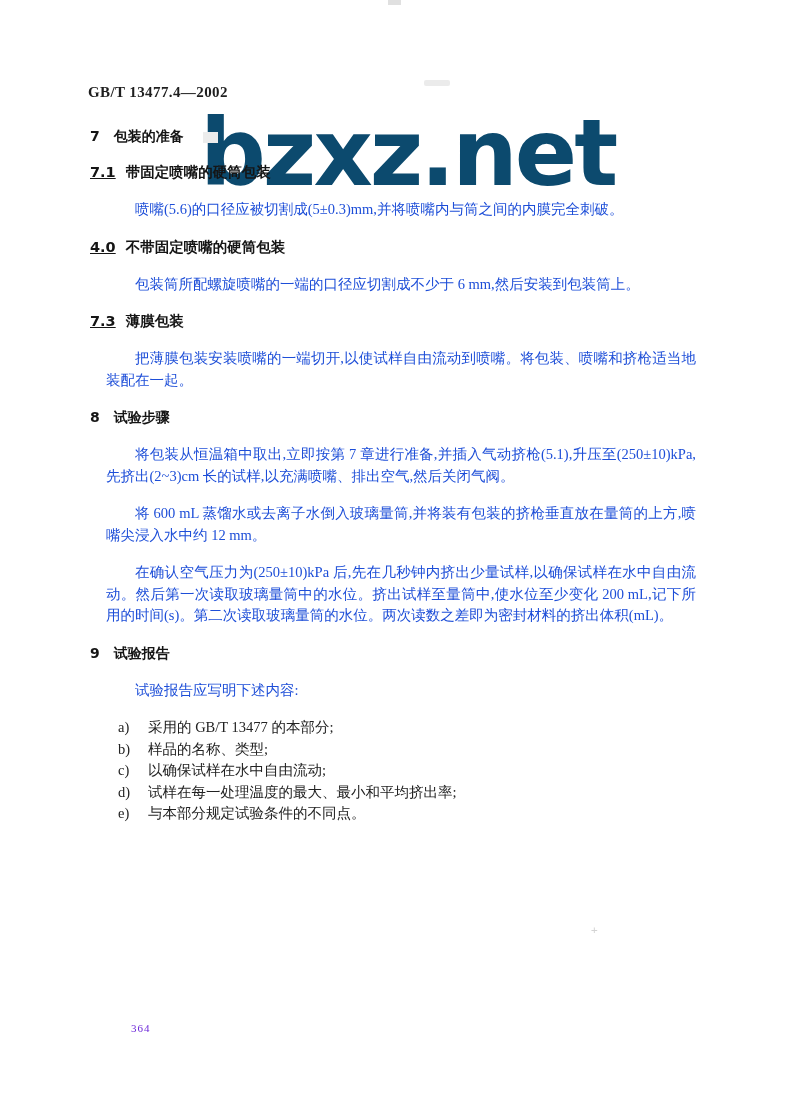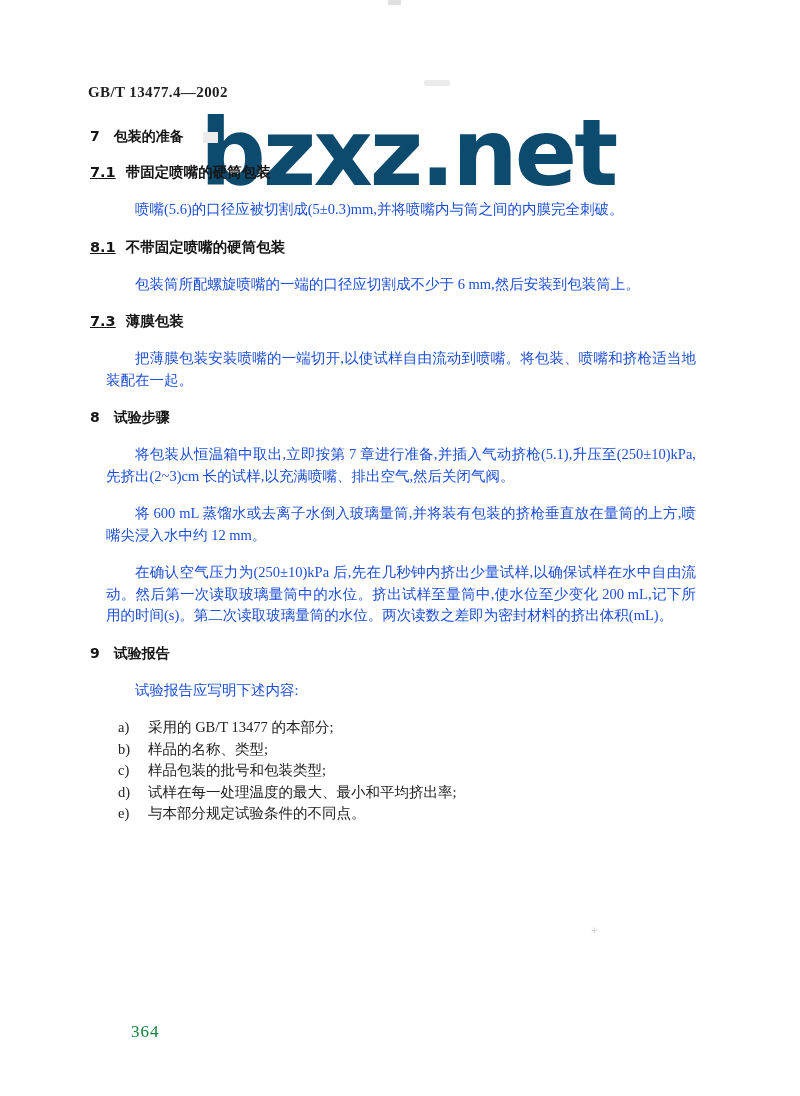--- a/index.html
+++ b/index.html
@@ -68,23 +68,23 @@
     display:flex;
     font-size:14.5px;
     line-height:21.5px;
     padding-left:28px;
     color:#222;
   }
   .list-row .lbl { width:30px; flex:0 0 30px; }
   .page-number {
     position:absolute;
     left:131px; top:1022px;
-    font-size:17px;
+    font-size:11px;
     letter-spacing:1px;
-    color:#15803d;
+    color:#6d28d9;
     z-index:1;
   }
   
   .art-box1 { position:absolute; left:203px; top:132px; width:15px; height:11px; background:#ececec; z-index:0; }
   .art-smudge { position:absolute; left:424px; top:80px; width:26px; height:6px; background:#ebebeb; border-radius:2px; z-index:0; }
   .art-top { position:absolute; left:388px; top:0px; width:13px; height:5px; background:#e0e0e0; z-index:0; }
   .art-plus { position:absolute; left:591px; top:924px; font-size:11px; color:#d3d3d3; z-index:0; font-family:"DejaVu Sans Mono",monospace; }
 
   
   .mb15{margin-bottom:15px}.mb13{margin-bottom:13px}.mb9{margin-bottom:9px}
@@ -108,21 +108,21 @@
     <div class="h-sec mb15">
       <span class="num">7</span><span>包装的准备</span>
     </div>
 
     <div class="h-sub mb3">
       <span class="num">7.1</span><span>带固定喷嘴的硬筒包装</span>
     </div>
     <p class="mb2">喷嘴(5.6)的口径应被切割成(5±0.3)mm,并将喷嘴内与筒之间的内膜完全刺破。</p>
 
     <div class="h-sub mb2">
-      <span class="num">8.1</span><span>不带固定喷嘴的硬筒包装</span>
+      <span class="num">4.0</span><span>不带固定喷嘴的硬筒包装</span>
     </div>
     <p class="mb1">包装筒所配螺旋喷嘴的一端的口径应切割成不少于 6 mm,然后安装到包装筒上。</p>
 
     <div class="h-sub mb0">
       <span class="num">7.3</span><span>薄膜包装</span>
     </div>
     <p class="mb9">把薄膜包装安装喷嘴的一端切开,以使试样自由流动到喷嘴。将包装、喷嘴和挤枪适当地装配在一起。</p>
 
     <div class="h-sec mb9">
       <span class="num">8</span><span>试验步骤</span>
@@ -139,21 +139,21 @@
     <div class="list-row">
       <span class="lbl">a)</span>
         <span>采用的 GB/T 13477 的本部分;</span>
     </div>
     <div class="list-row">
       <span class="lbl">b)</span>
         <span>样品的名称、类型;</span>
     </div>
     <div class="list-row">
       <span class="lbl">c)</span>
-        <span>样品包装的批号和包装类型;</span>
+        <span>以确保试样在水中自由流动;</span>
     </div>
     <div class="list-row">
       <span class="lbl">d)</span>
         <span>试样在每一处理温度的最大、最小和平均挤出率;</span>
     </div>
     <div class="list-row">
       <span class="lbl">e)</span>
         <span>与本部分规定试验条件的不同点。</span>
     </div>
 

